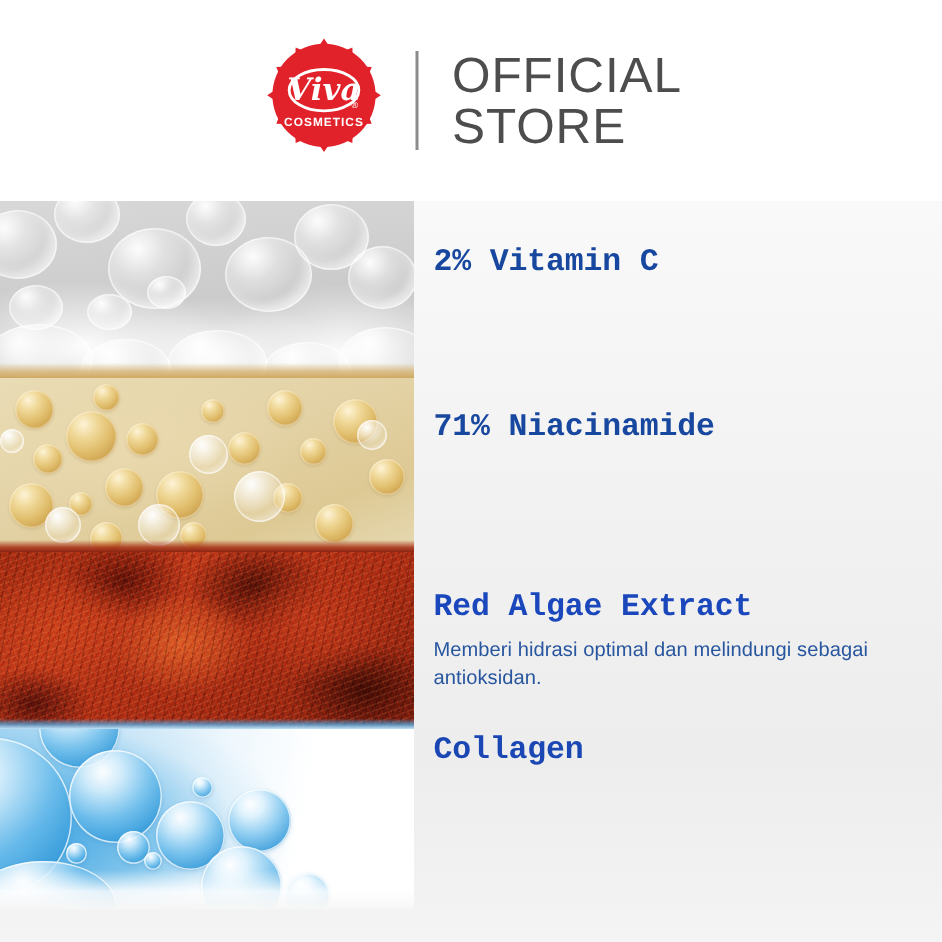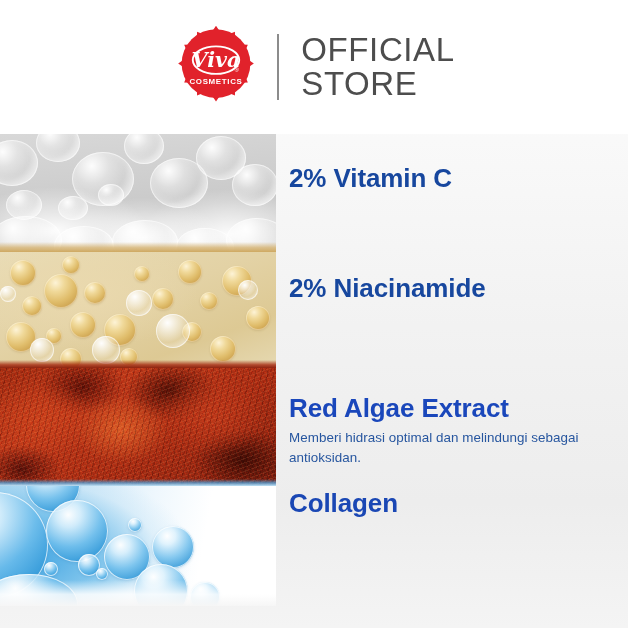--- a/index.html
+++ b/index.html
@@ -200,22 +200,22 @@
     left: 289px;
     width: 320px;
   }
   .ing-1 { top: 164px; }
   .ing-2 { top: 274px; }
   .ing-3 { top: 394px; }
   .ing-4 { top: 489px; }
 
   .ing-title {
     margin: 0 0 5px 0;
-    font-family: Liberation Sans, sans-serif;
-    font-size: 26px;
+    font-family: Liberation Mono, monospace;
+    font-size: 21px;
     font-weight: bold;
     letter-spacing: -0.1px;
     color: #17479e;
     line-height: 1.12;
   }
   .ing-3 .ing-title { color: #1a47bb; }
   .ing-4 .ing-title { color: #1a47b4; }
 
   .ing-desc {
     margin: 0;
@@ -337,21 +337,21 @@
       <div class="p4-fade"></div>
     </div>
 
   </div>
 
   <div class="ing ing-1">
     <h2 class="ing-title">2% Vitamin C</h2>
   </div>
 
   <div class="ing ing-2">
-    <h2 class="ing-title">2% Niacinamide</h2>
+    <h2 class="ing-title">71% Niacinamide</h2>
   </div>
 
   <div class="ing ing-3">
     <h2 class="ing-title">Red Algae Extract</h2>
     <p class="ing-desc">Memberi hidrasi optimal dan melindungi sebagai antioksidan.</p>
   </div>
 
   <div class="ing ing-4">
     <h2 class="ing-title">Collagen</h2>
   </div>

